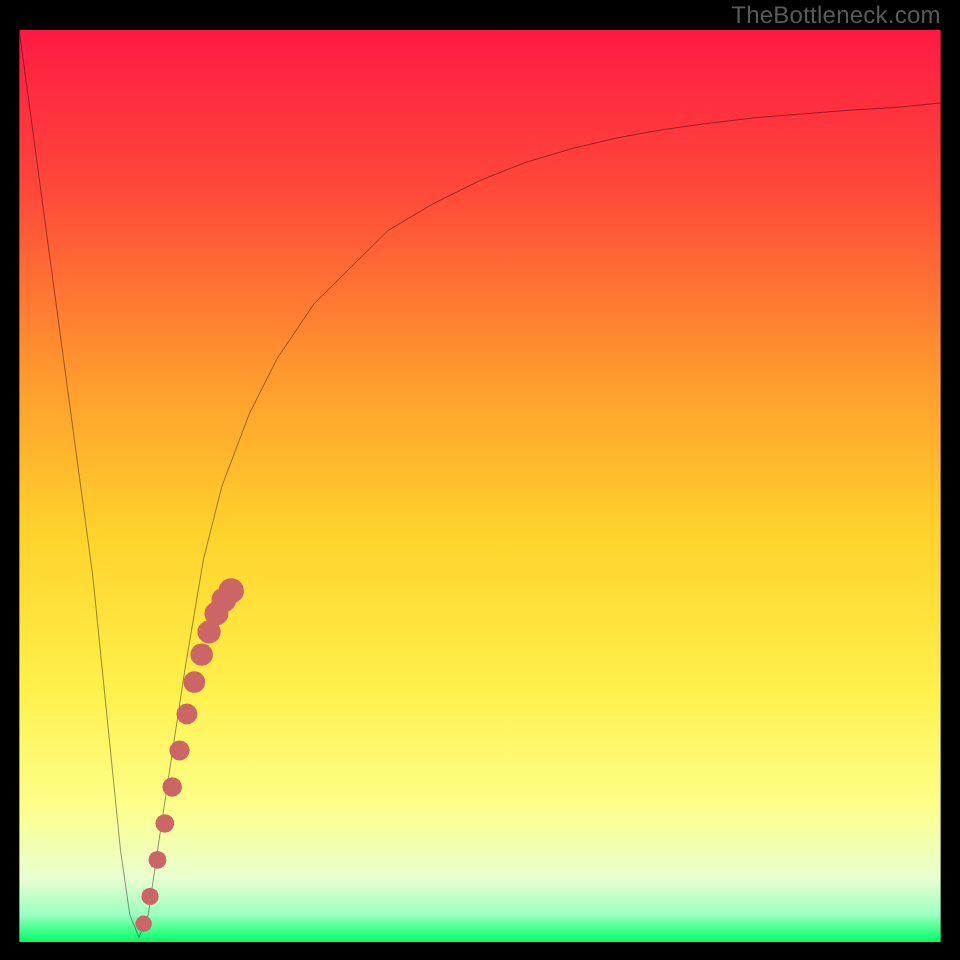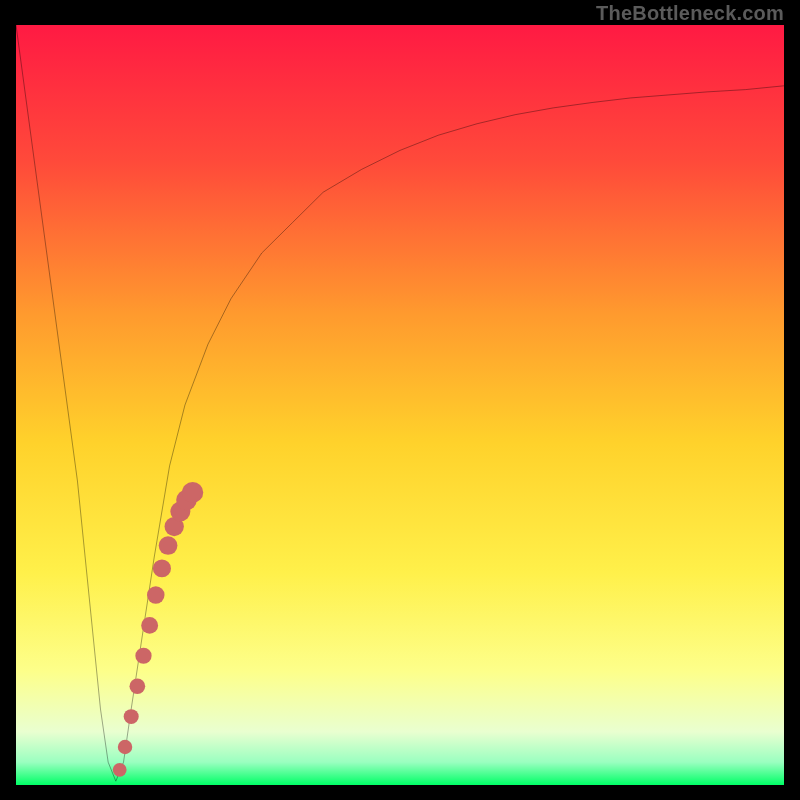--- a/index.html
+++ b/index.html
@@ -24,21 +24,21 @@
     left: 0;
     top: 0;
     width: 768px;
     height: 760px;
   }
   .watermark {
     position: absolute;
     top: 2px;
     right: 16px;
     font-size: 20px;
-    font-weight: 700;
+    font-weight: 400;
     color: #5b5b5b;
     letter-spacing: 0.2px;
   }
 </style>
 </head>
 <body>
 
 <div class="watermark">TheBottleneck.com</div>
 
 <div class="frame">

